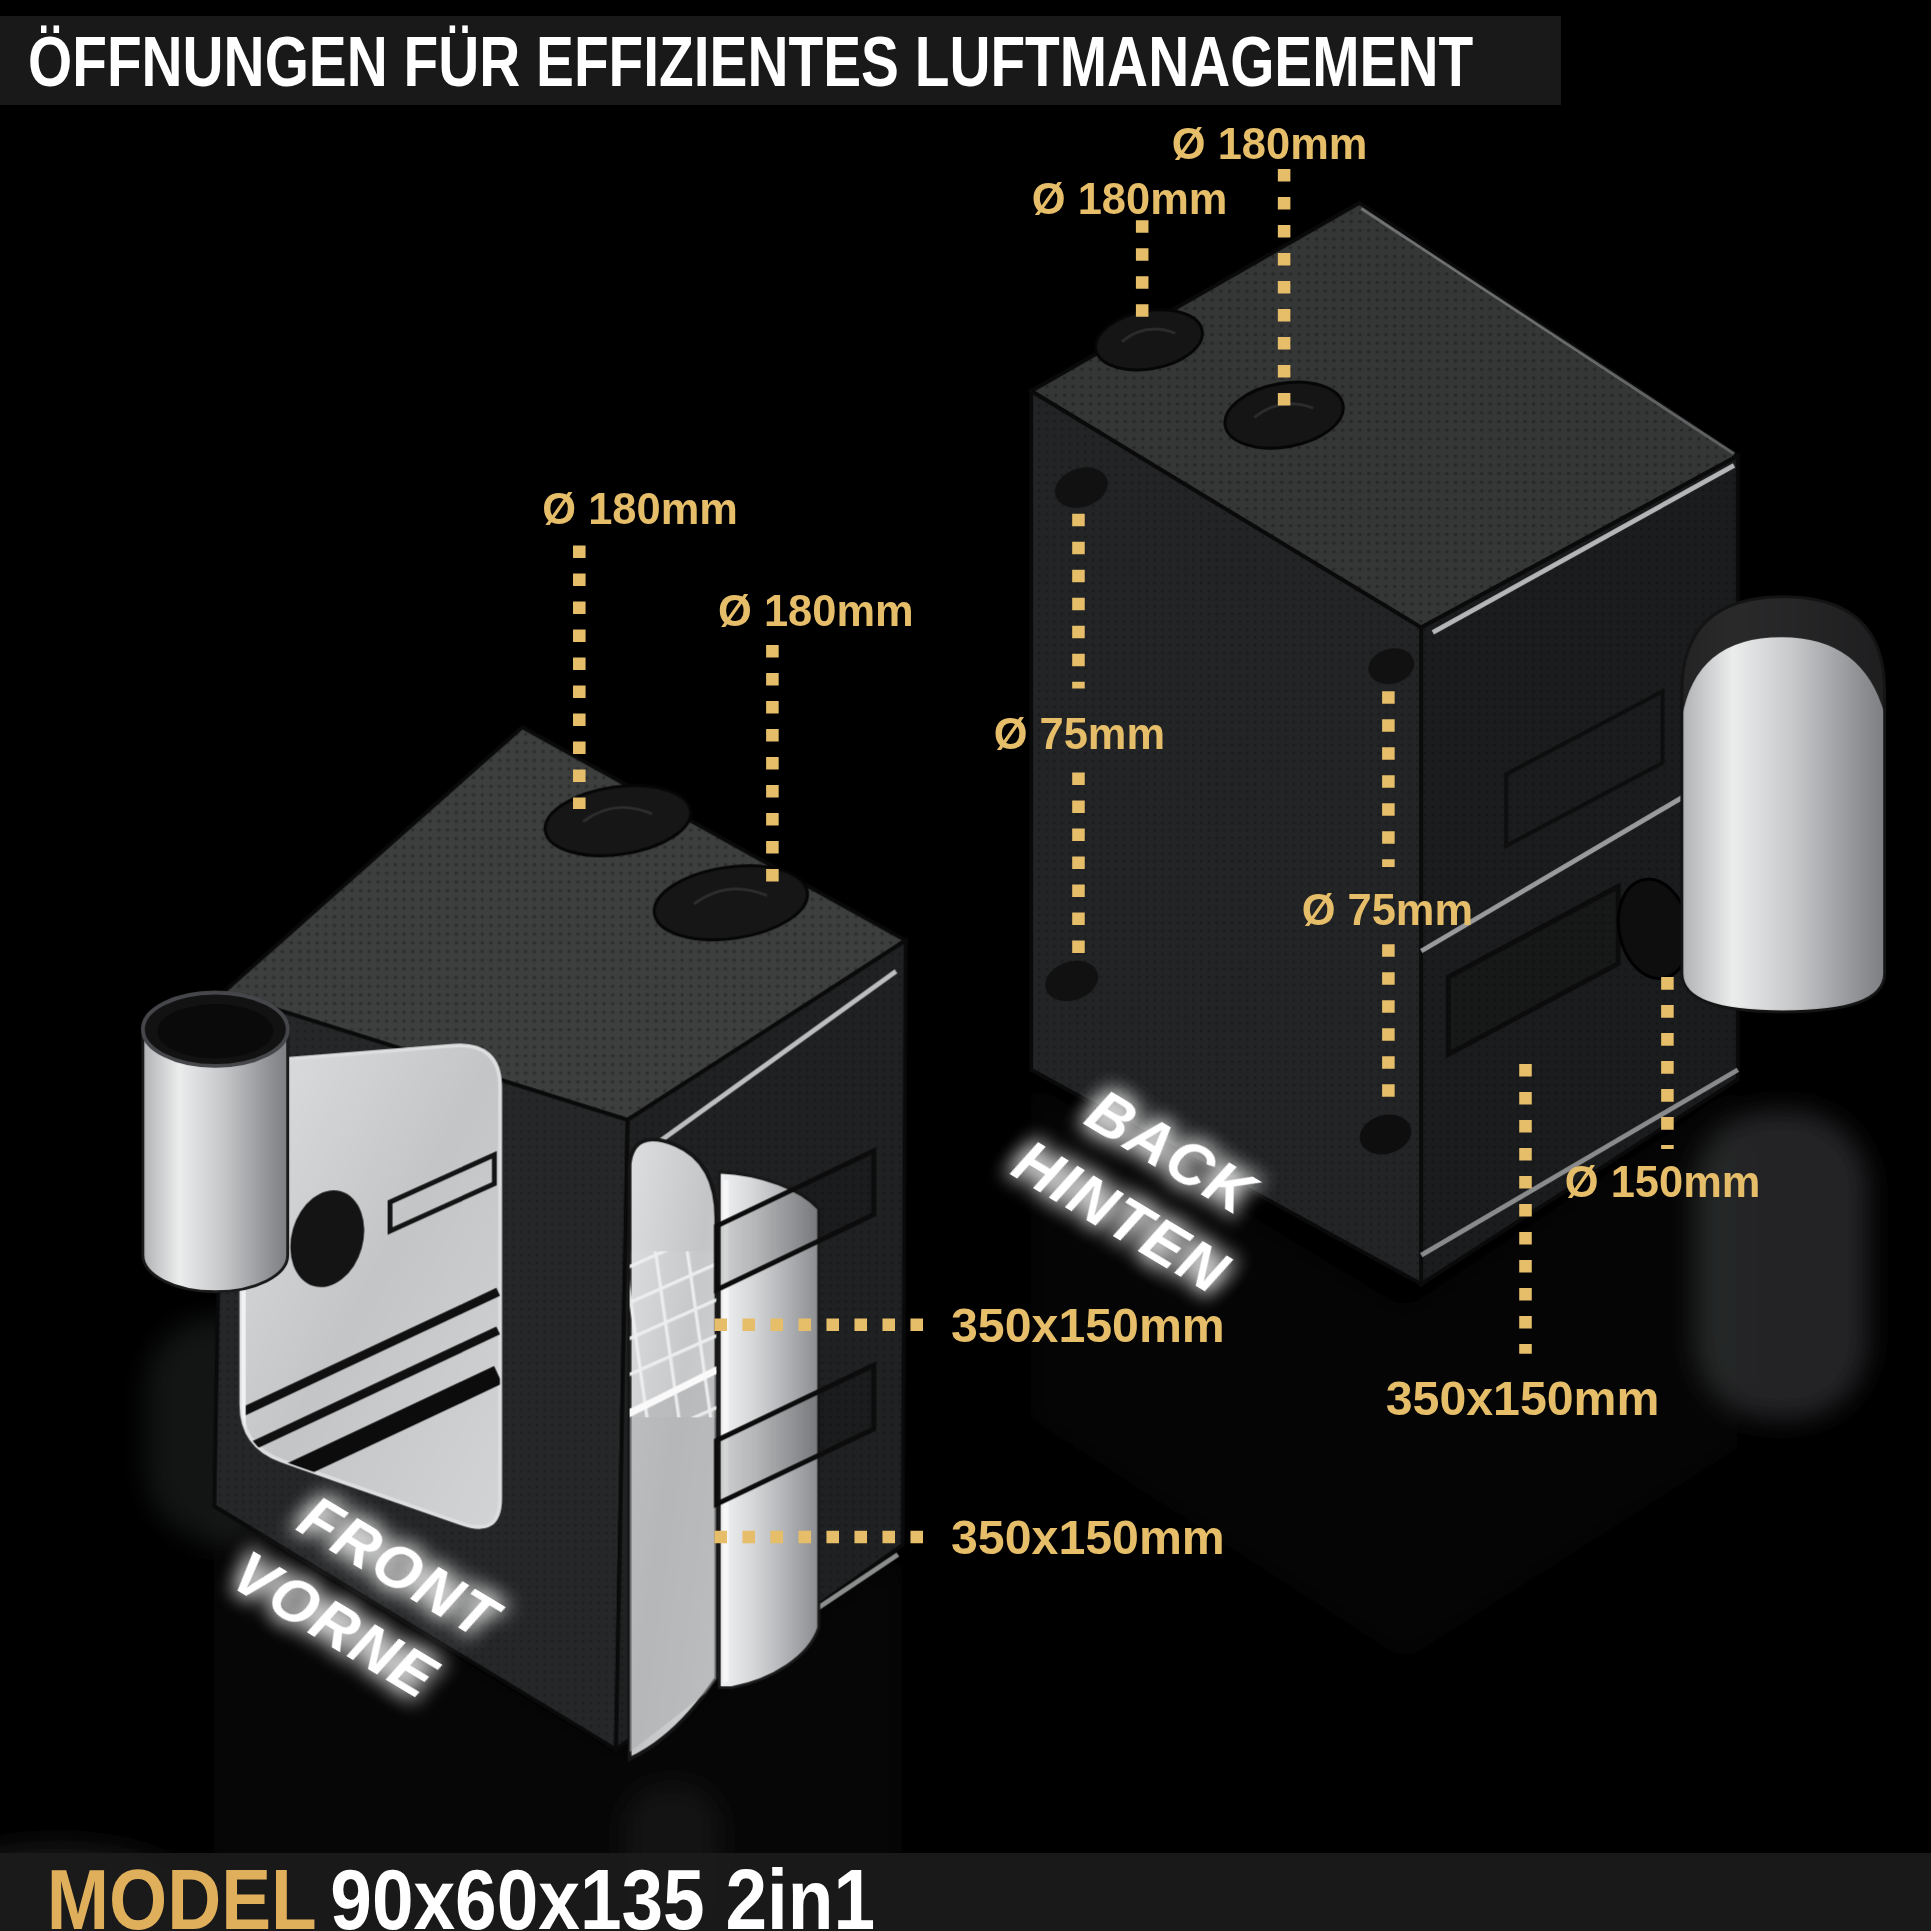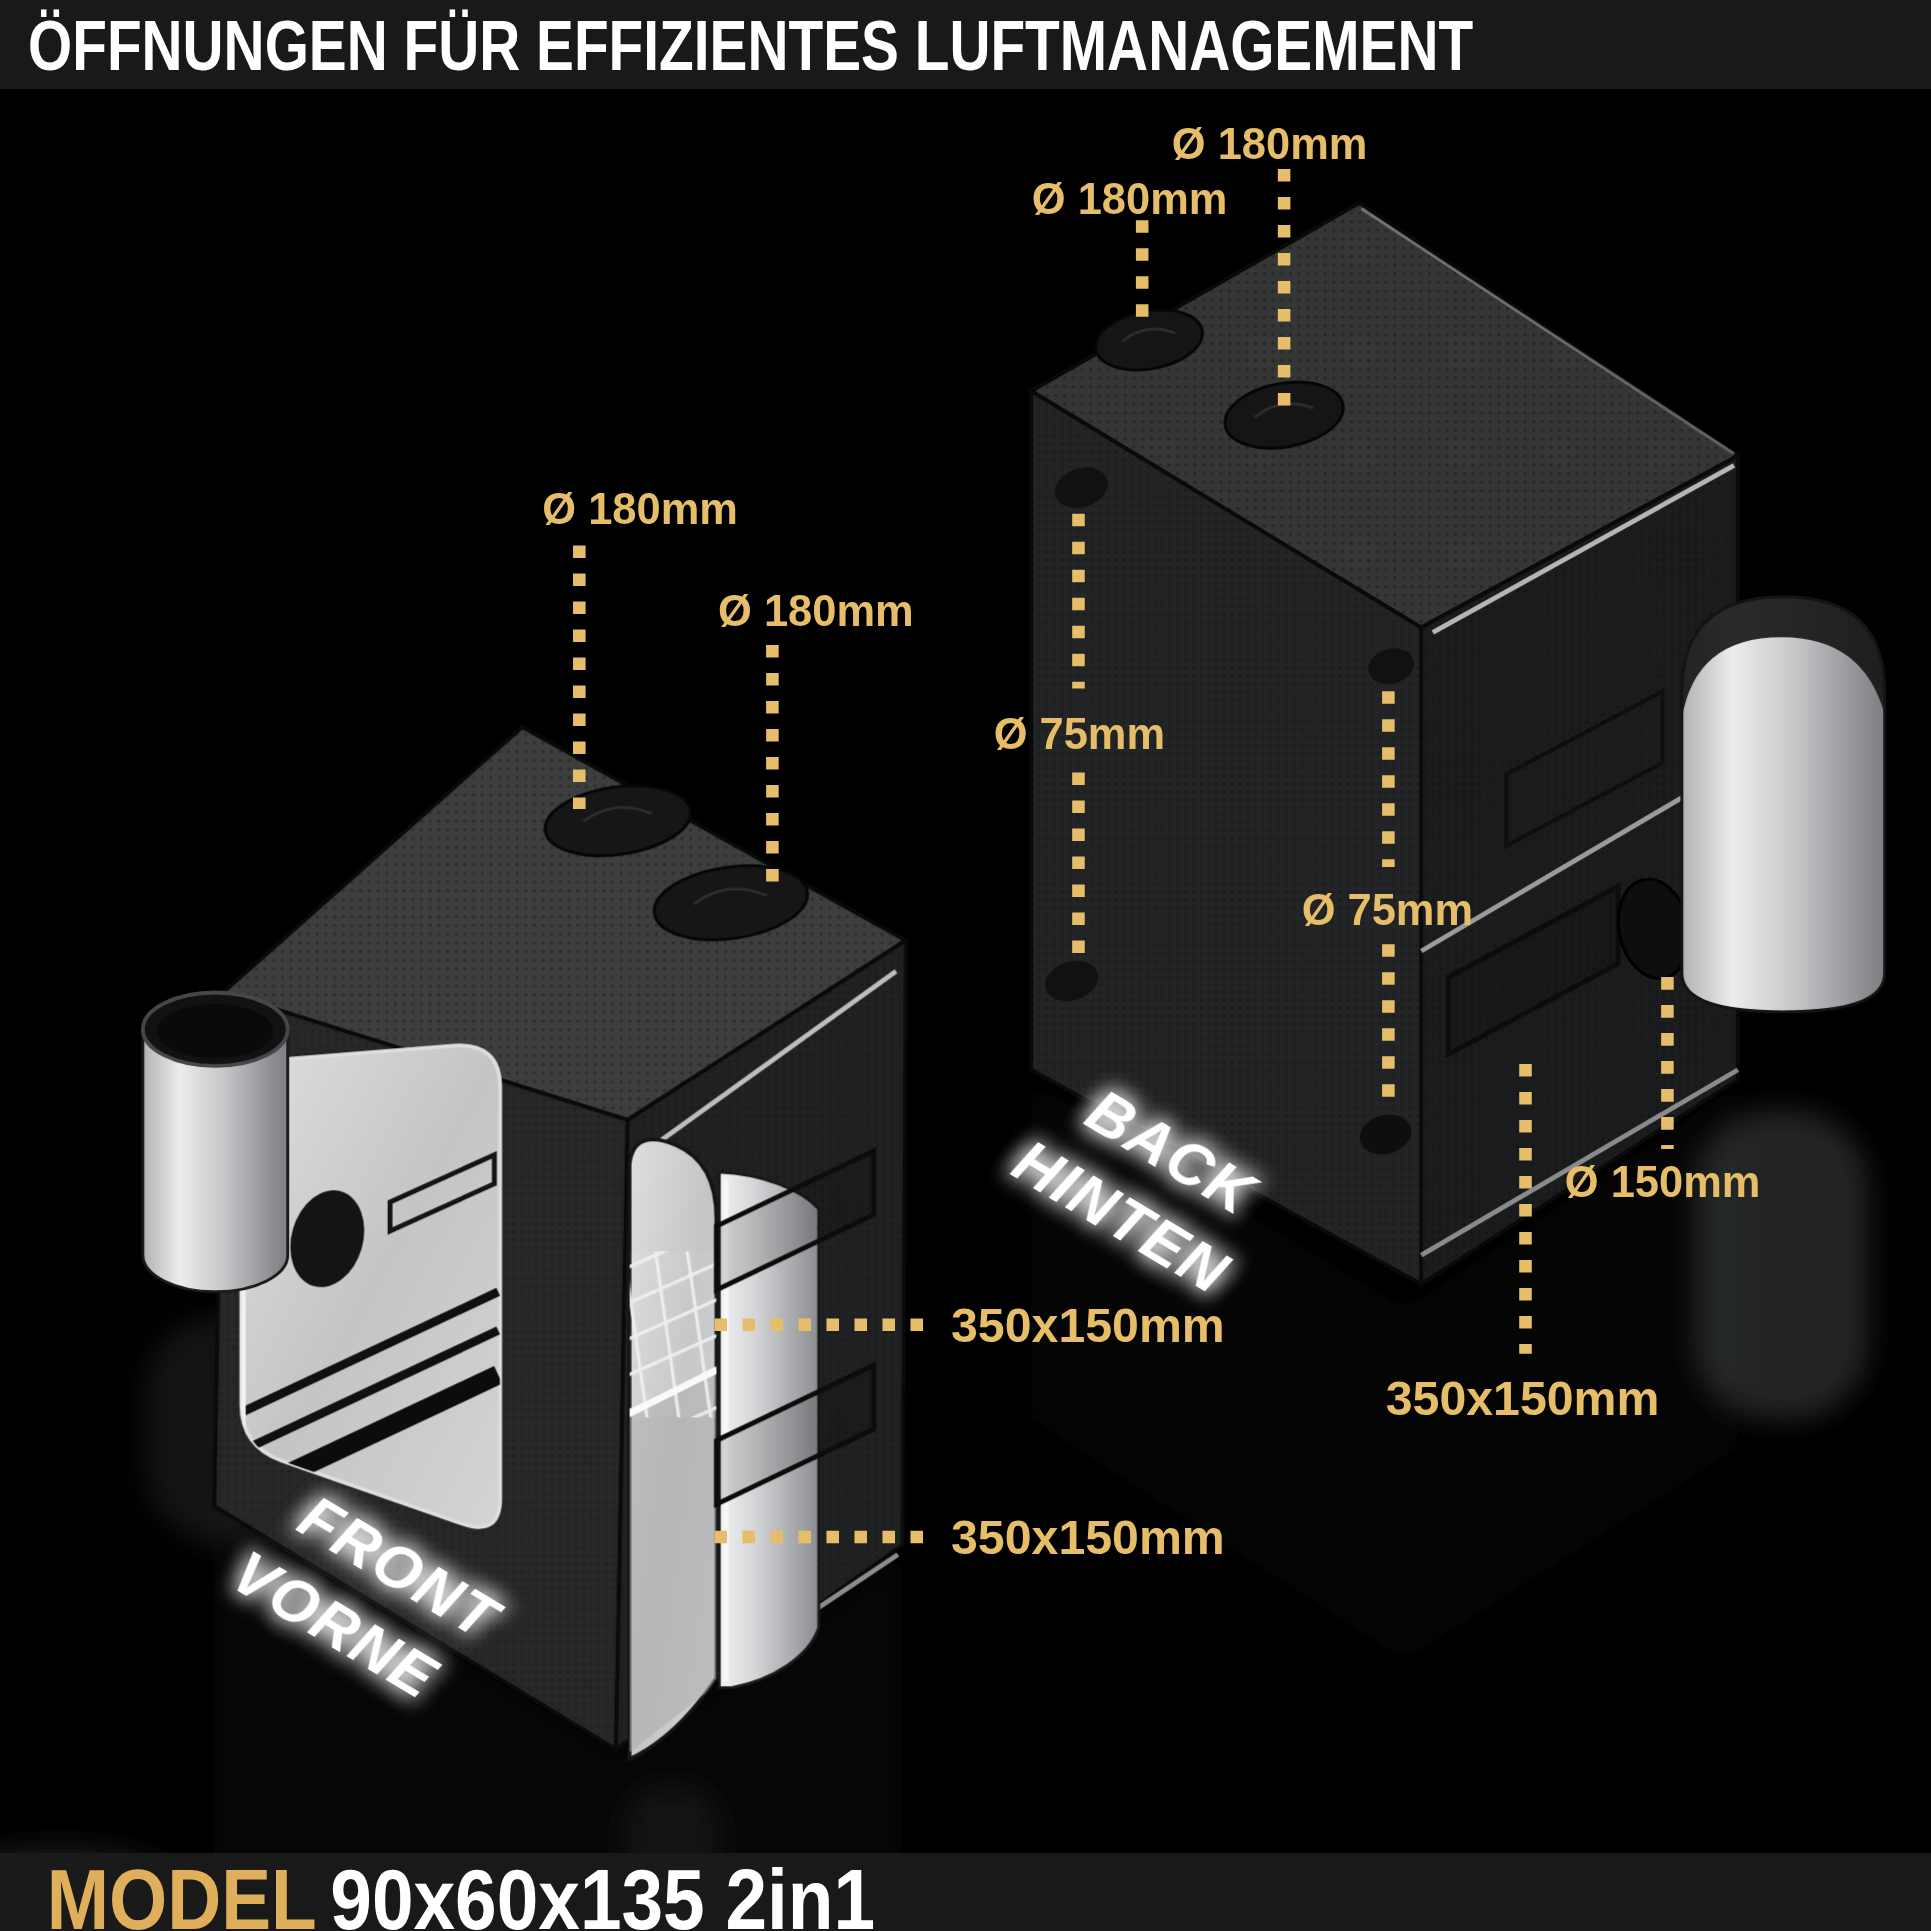--- a/index.html
+++ b/index.html
@@ -1,19 +1,19 @@
 <!DOCTYPE html>
 <html><head>
 <meta charset="utf-8">
 <style>
   html,body{margin:0;padding:0;background:#000;}
   body{width:1931px;height:1931px;position:relative;overflow:hidden;
        font-family:"Liberation Sans", sans-serif;}
   
-  .topbar{position:absolute;top:0;left:0;width:1931px;height:89px;background:#191919;z-index:5;}
+  .topbar{position:absolute;top:16px;left:0;width:1561px;height:89px;background:#191919;z-index:5;}
   .topbar h1{margin:0;padding-left:35px;line-height:91px;white-space:nowrap;
              font-size:71px;font-weight:bold;color:#fff;letter-spacing:0px;
              transform:scaleX(.80);transform-origin:0 50%;}
   .botbar{position:absolute;bottom:0;left:0;width:1931px;height:78px;
           background:rgba(27,27,27,.92);z-index:5;white-space:nowrap;}
   .botbar .line{padding-left:53px;line-height:93px;font-size:85px;font-weight:bold;
                 transform:scaleX(.88);transform-origin:0 50%;}
   .gold{color:#DFAF5C;}
   .white{color:#fff;}
   .botbar .white{margin-left:15.4px;}

